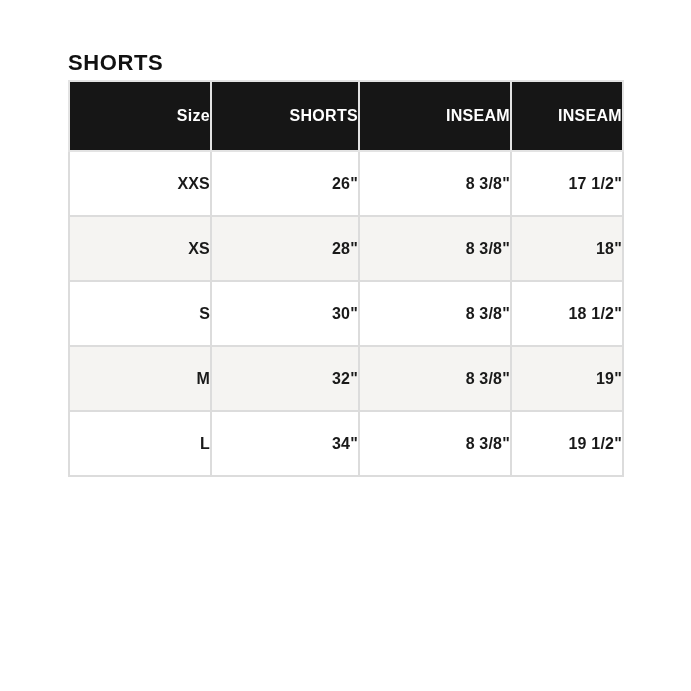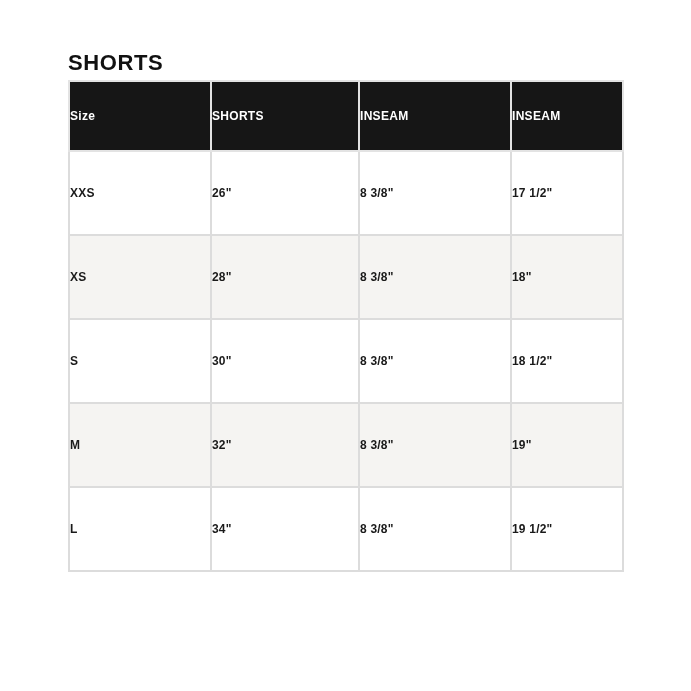--- a/index.html
+++ b/index.html
@@ -27,37 +27,37 @@
     position: absolute;
     left: 68px;
     top: 80px;
     width: 554px;
     border-collapse: collapse;
     table-layout: fixed;
   }
   table.size-chart th,
   table.size-chart td {
     border: 2px solid #dcdcdc;
-    text-align: left;
+    text-align: right;
     vertical-align: middle;
     font-weight: bold;
-    font-size: 12px;
+    font-size: 16px;
     padding: 0;
   }
   table.size-chart th {
     background: #161616;
     color: #ffffff;
     height: 70px;
     border-color: #e3e3e3;
     letter-spacing: 0.3px;
   }
   table.size-chart td {
     background: #ffffff;
     color: #1a1a1a;
-    height: 84px;
+    height: 65px;
     letter-spacing: 0.2px;
   }
   table.size-chart tbody tr:nth-child(even) td {
     background: #f5f4f2;
   }
   col.c-size    { width: 142px; }
   col.c-waist   { width: 148px; }
   col.c-inseam  { width: 152px; }
   col.c-outseam { width: 112px; }
 </style>

